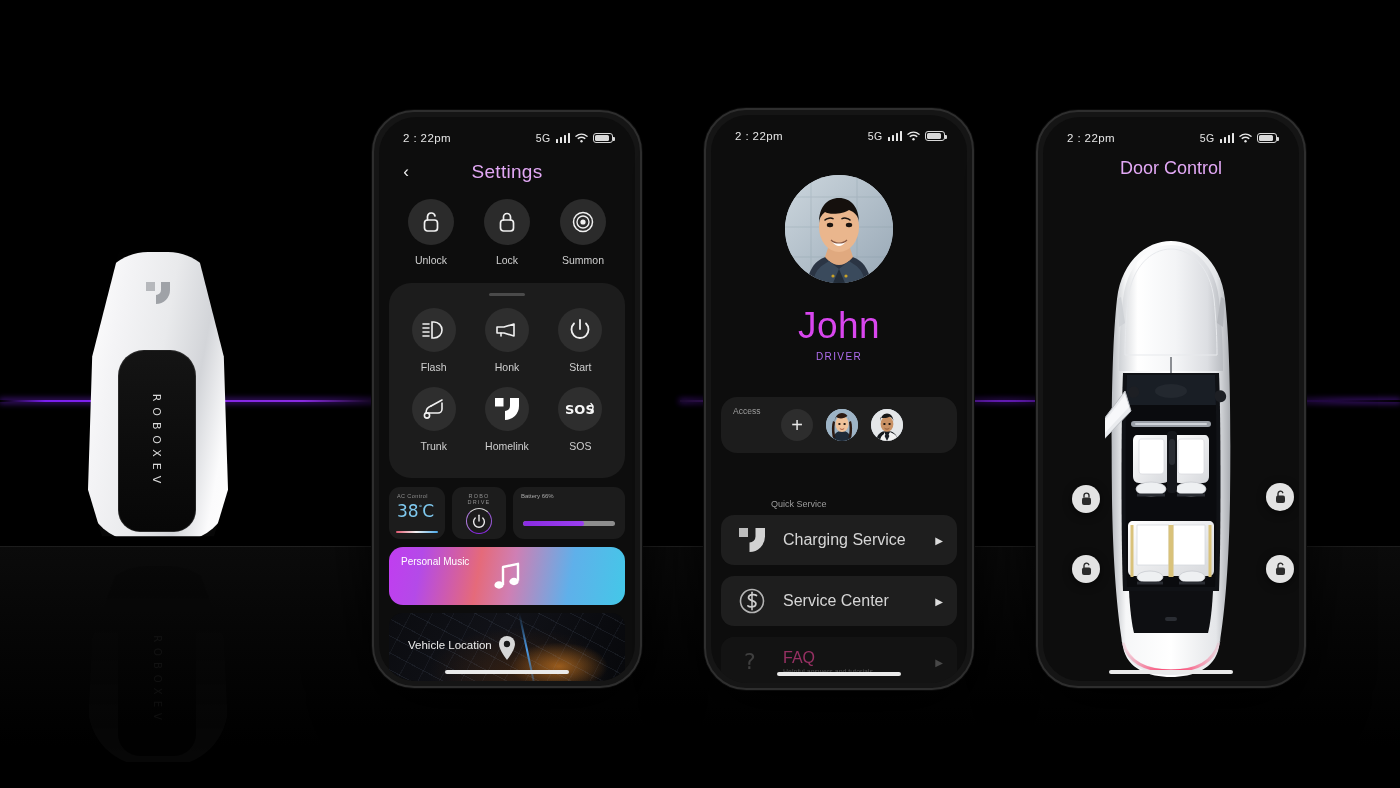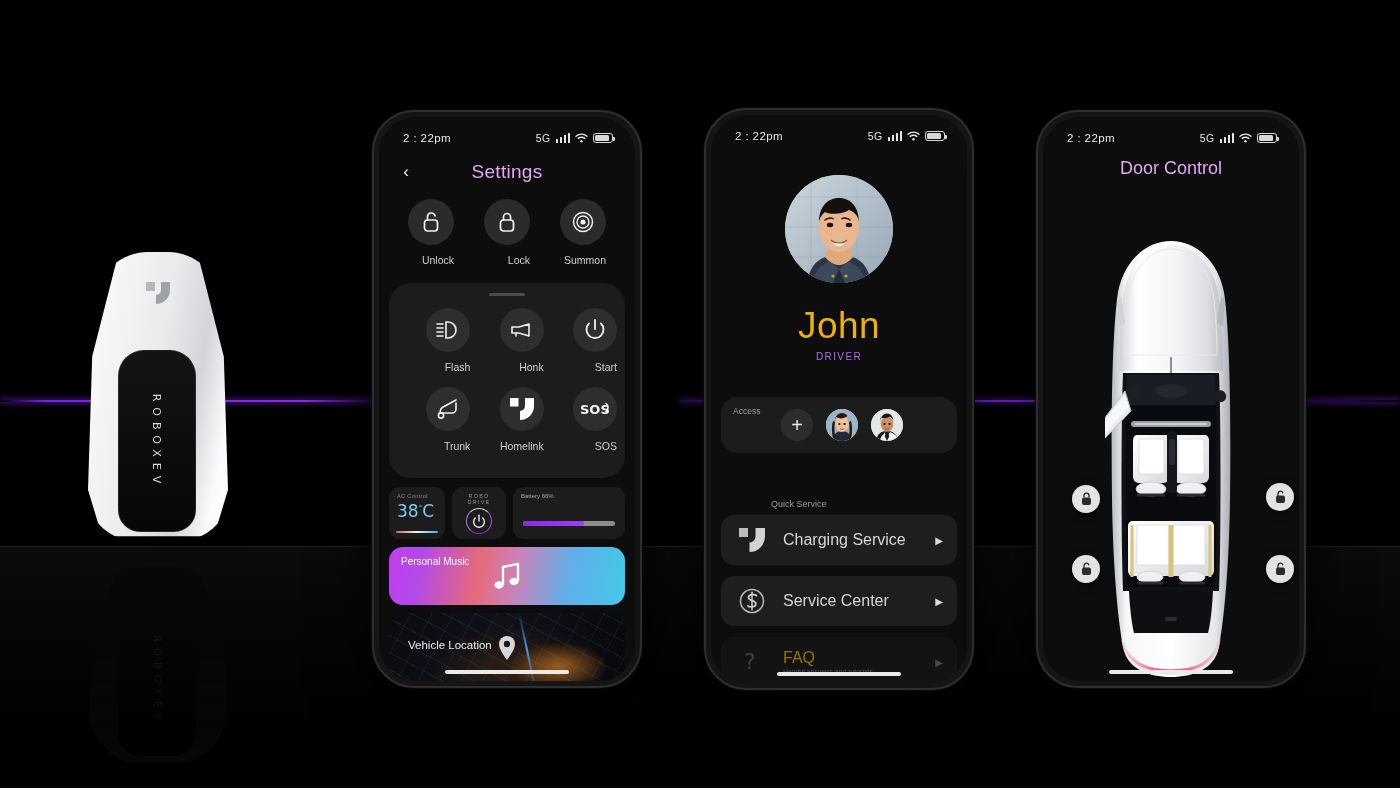--- a/index.html
+++ b/index.html
@@ -65,21 +65,21 @@
     width:124px; height:4px; border-radius:3px; background:#eaeaea; }
 
   
   #phone1 { left:372px; top:110px; width:270px; height:578px; }
   .p1-title { position:absolute; top:44px; left:0; right:0; text-align:center;
     font-size:19px; color:#e2a8f5; letter-spacing:.3px; }
   .back-chevron { position:absolute; top:44px; left:16px; width:22px; height:22px;
     display:flex; align-items:center; justify-content:center; color:#efefef; font-size:17px; cursor:pointer; }
 
   .quick-row { position:absolute; top:82px; left:0; right:0; display:flex; justify-content:space-around; padding:0 14px; }
-  .qitem { display:flex; flex-direction:column; align-items:flex-end; gap:9px; cursor:pointer; }
+  .qitem { display:flex; flex-direction:column; align-items:center; gap:9px; cursor:pointer; }
   .circ { width:46px; height:46px; border-radius:50%; background:#2b2b2b;
     display:flex; align-items:center; justify-content:center; }
   .qlabel { font-size:10.5px; color:#cfcfcf; }
 
   .panel { position:absolute; left:10px; right:10px; background:#1c1c1c; border-radius:22px; }
   #p1-grid-panel { top:166px; height:195px; padding-top:10px; }
   .grab { width:36px; height:3px; border-radius:2px; background:#4a4a4a; margin:0 auto 10px; }
   .grid3 { display:grid; grid-template-columns:repeat(3,1fr); row-gap:14px; padding:2px 8px 0; }
   .grid3 .qitem .circ { width:44px; height:44px; background:#2e2e2e; }
 
@@ -122,21 +122,21 @@
   .loc-title { position:absolute; left:13px; top:26px; font-size:11.5px; color:#ececec;margin-left:6px; }
   .loc-pin { position:absolute; left:108px; top:22px; }
 
   
   #phone2 { left:704px; top:108px; width:270px; height:582px; }
   .avatar-big { position:absolute; left:50%; top:60px; transform:translateX(-50%);
     width:108px; height:108px; border-radius:50%; overflow:hidden;
     background:linear-gradient(160deg,#c4ced6 0%,#aebcc8 55%,#93a3b0 100%); }
   .face { position:absolute; left:50%; bottom:0; transform:translateX(-50%); width:100%; height:100%; }
   .p2-name { position:absolute; top:190px; left:0; right:0; text-align:center;
-    font-size:37px; font-weight:400; color:#eab308; letter-spacing:.5px; }
+    font-size:37px; font-weight:400; color:#d946ef; letter-spacing:.5px; }
   .p2-role { position:absolute; top:236px; left:0; right:0; text-align:center;
     font-size:10px; letter-spacing:1.4px; color:#b06ef0; }
 
   #p2-access { top:282px; height:56px; padding:9px 12px; background:#1c1c1c; border-radius:16px; }
   .access-cap { font-size:8.5px; color:#9d9d9d; }
   .access-row { position:absolute; left:60px; top:50%; transform:translateY(-50%); display:flex; align-items:center; gap:13px; }
   .plus-btn { width:32px; height:32px; border-radius:50%; background:#2d2d2d;
     display:flex; align-items:center; justify-content:center; cursor:pointer; }
   .plus-btn span { font-size:20px; color:#e8e8e8; line-height:0; margin-top:-1px; }
   .av-sm { width:32px; height:32px; border-radius:50%; overflow:hidden; position:relative;
@@ -145,21 +145,21 @@
   .sect-cap { position:absolute; left:20px; font-size:9px; color:#9d9d9d;margin-left:40px; }
   #p2-qs-cap { top:384px; }
   .svc { position:absolute; left:10px; right:10px; height:50px; background:#1e1e1e; border-radius:13px;
     display:flex; align-items:center; padding:0 14px; cursor:pointer; }
   #p2-svc1 { top:400px; }
   #p2-svc2 { top:461px; }
   #p2-svc3 { top:522px; background:#191919; opacity:.62; }
   .svc-ico { width:34px; display:flex; align-items:center; justify-content:center; }
   .svc-text { flex:1; padding-left:14px; }
   .svc-title { font-size:16px; color:#d6d6d6; }
-  #p2-svc3 .svc-title { color:#eab308; }
+  #p2-svc3 .svc-title { color:#ec4899; }
   .svc-sub { font-size:7px; color:#7a7a7a; margin-top:1px; }
   .svc-arrow { color:#dcdcdc; font-size:10px; }
   #p2-svc3 .svc-arrow { color:#6e6e6e; }
 
   
   #phone3 { left:1036px; top:110px; width:270px; height:578px; }
   .p3-title { position:absolute; top:41px; left:0; right:0; text-align:center;
     font-size:18px; color:#e2a8f5; }
   .car-stage { position:absolute; left:0; right:0; top:80px; bottom:34px; }
   .car { position:absolute; left:50%; top:42px; transform:translateX(-50%); width:132px; height:440px; }

